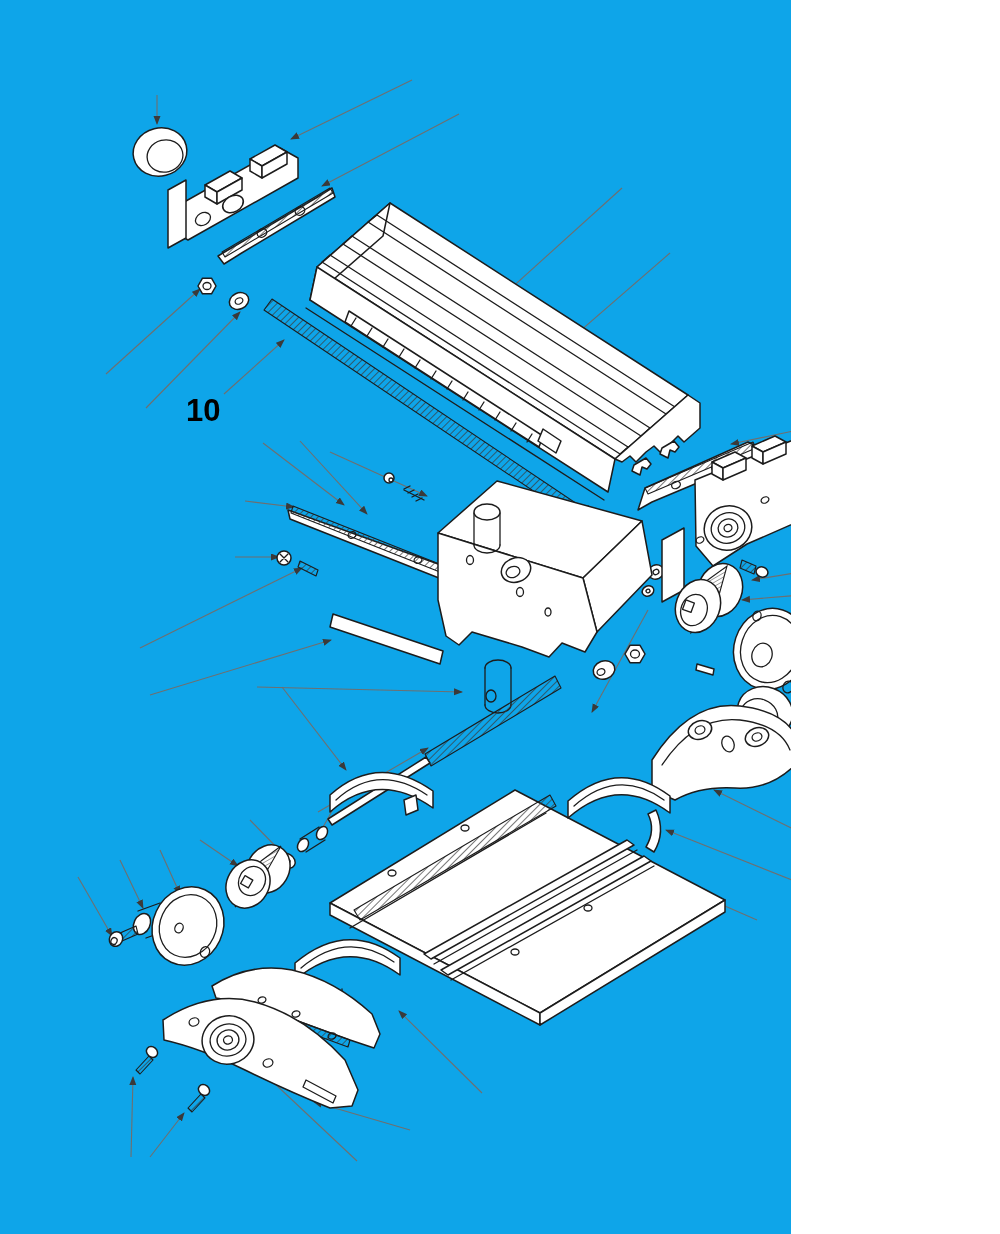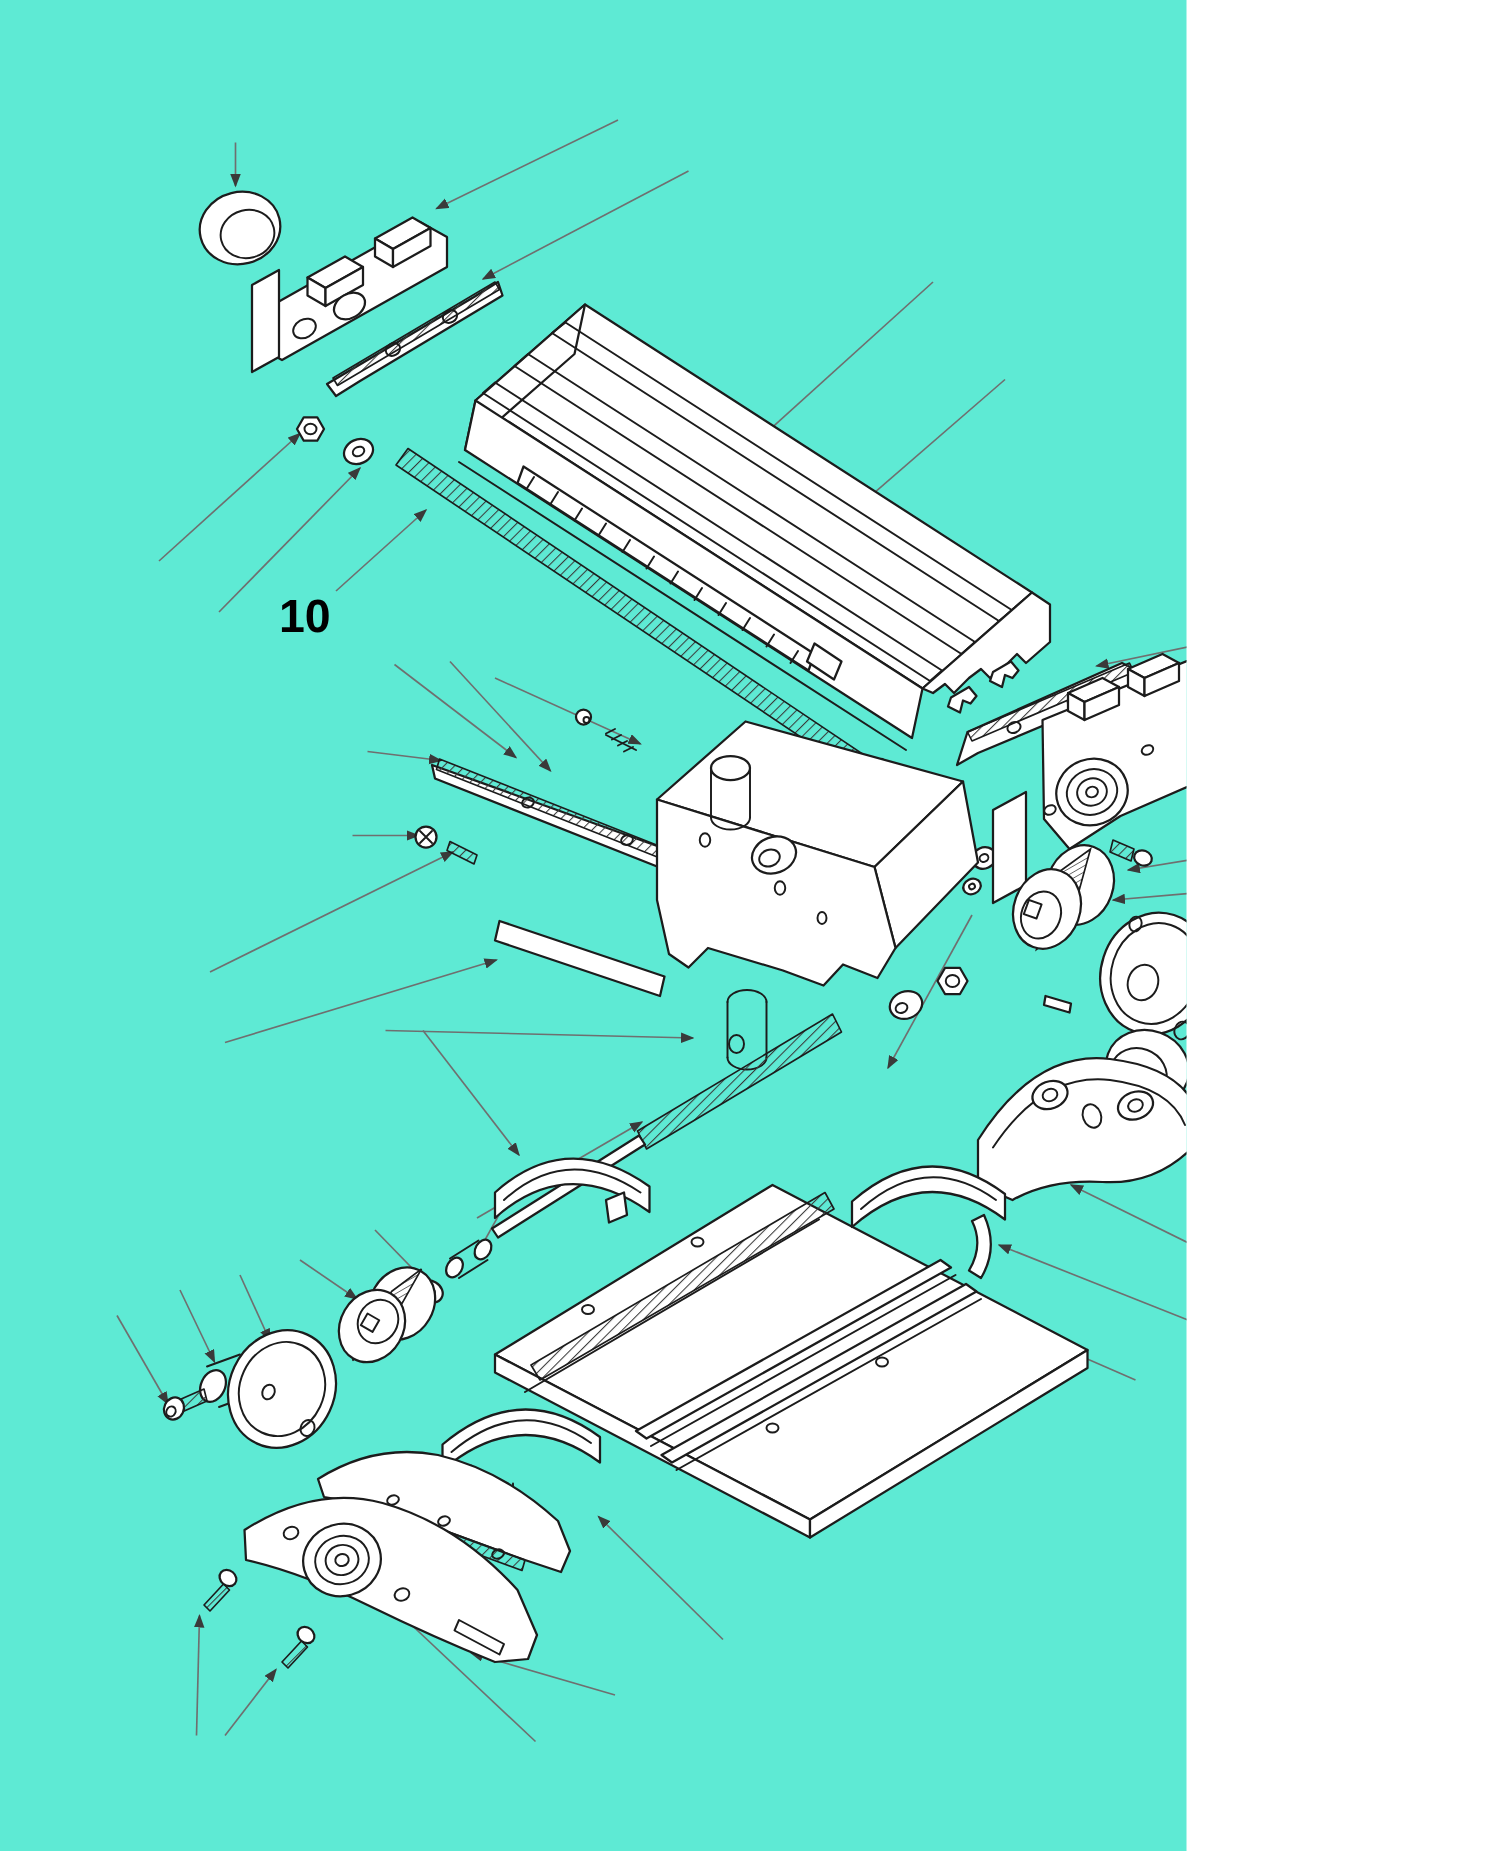--- a/index.html
+++ b/index.html
@@ -1,16 +1,16 @@
 <!DOCTYPE html>
 <html><head>
 <meta charset="utf-8">
 <style>
   html,body{margin:0;padding:0;background:#ffffff;}
-  .stage{position:relative;width:791px;height:1234px;background:#5eead4;overflow:hidden;
+  .stage{position:relative;width:791px;height:1234px;background:#0ea5e9;overflow:hidden;
          font-family:"Liberation Sans",sans-serif;}
   svg{position:absolute;left:0;top:0;}
   .p  {fill:#ffffff;stroke:#1c1c1c;stroke-width:1.5;stroke-linejoin:round;}
   .pn {fill:none;stroke:#1c1c1c;stroke-width:1.3;stroke-linejoin:round;stroke-linecap:round;}
   .h  {fill:url(#hatch);stroke:#1c1c1c;stroke-width:1.1;stroke-linejoin:round;}
   .k  {fill:url(#knurl);stroke:#1c1c1c;stroke-width:1.1;}
   .ld {stroke:#6f6f6f;stroke-width:1.1;fill:none;}
   .lbl{font-family:"Liberation Sans",sans-serif;font-weight:700;font-size:31px;}
 </style>
 </head>

